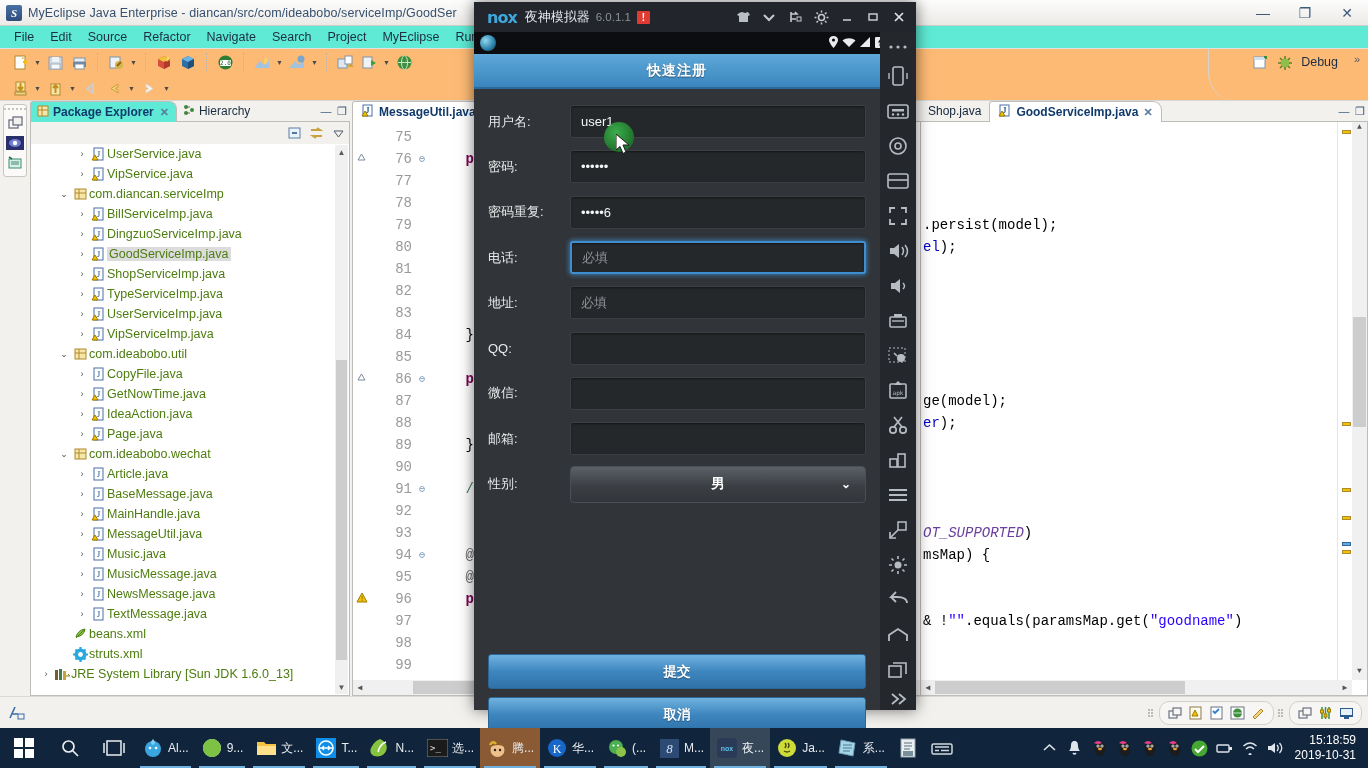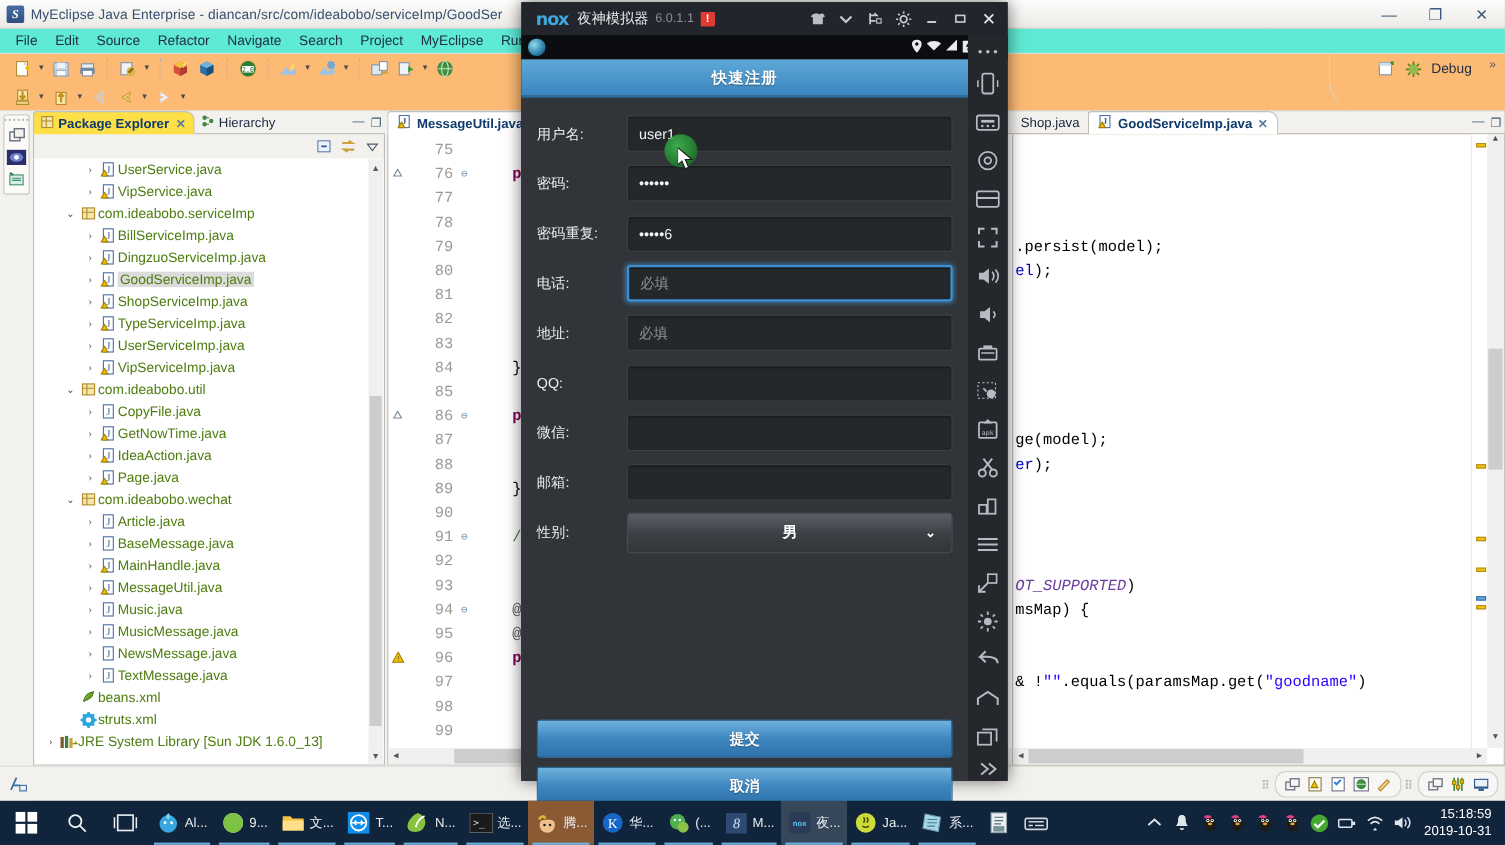--- a/index.html
+++ b/index.html
@@ -61,21 +61,21 @@
   #leftstrip .grip i { width:2px;height:2px;background:#b6b4af;display:block;border-radius:1px;}
   #leftstrip .ic { width:22px;height:20px;display:flex;align-items:center;justify-content:center;}
 
   
   #pkgpanel { position:absolute; left:30px; top:101px; width:320px; height:595px; background:#f2f1ee; }
   .view-tabs { height:21px; display:flex; align-items:flex-end; position:relative; }
   .vtab {
     height:21px; display:flex; align-items:center; gap:4px; padding:0 7px 0 6px;
     font-size:12px; color:#1b2c40; position:relative;
   }
-  .vtab.active { background:#fde047; border-top:1px solid #bfbdb8; border-left:1px solid #bfbdb8;
+  .vtab.active { background:#5eead4; border-top:1px solid #bfbdb8; border-left:1px solid #bfbdb8;
                  border-right:1px solid #bfbdb8; border-top-left-radius:3px; border-top-right-radius:8px;
                  font-weight:bold; color:#103a6b; }
   .vtab.inactive { color:#1b2c40; border-bottom:1px solid #bfbdb8; }
   .vtab .closex { font-size:11px; color:#5a7a9e; margin-left:2px; }
   .view-tabs .tabfill { flex:1; border-bottom:1px solid #bfbdb8; height:21px; }
   .view-tabs .vwbtn { width:16px;height:21px;display:flex;align-items:center;justify-content:center;
       border-bottom:1px solid #bfbdb8; color:#3f5d7d; font-size:11px; }
   .view-toolbar { height:22px; background:#f2f1ee; display:flex; align-items:center; justify-content:flex-end;
       border-left:1px solid #bfbdb8; border-right:1px solid #bfbdb8; }
   .view-toolbar .vti { width:22px;height:20px;display:flex;align-items:center;justify-content:center;}
@@ -518,21 +518,21 @@
           </div>
           <div class="trow">
             <span style="width:26px"></span>
             <span class="arrow">⌄</span>
             <span class="ticon">
               <svg width="15" height="14">
                 <rect x="2" y="2" width="11" height="10" fill="#f6e7a8" stroke="#b08a2e"></rect>
                 <path d="M2 6 h11 M6 2 v10" stroke="#b08a2e"></path>
               </svg>
             </span>
-            <span class="tlabel">com.ideabobo.serviceImp</span>
+            <span class="tlabel">com.diancan.serviceImp</span>
           </div>
           <div class="trow">
             <span style="width:44px"></span>
             <span class="arrow">›</span>
             <span class="ticon">
               <svg width="15" height="15">
                 <rect x="3" y="1" width="9" height="12" fill="#fff" stroke="#4a6fa5"></rect>
                 <text x="7.5" y="10" font-size="9" text-anchor="middle" fill="#2b5b8c" font-family="serif">J</text>
                 <polygon points="4,8 7,13 1,13" fill="#f2c200" stroke="#a07c00"></polygon>
               </svg>

